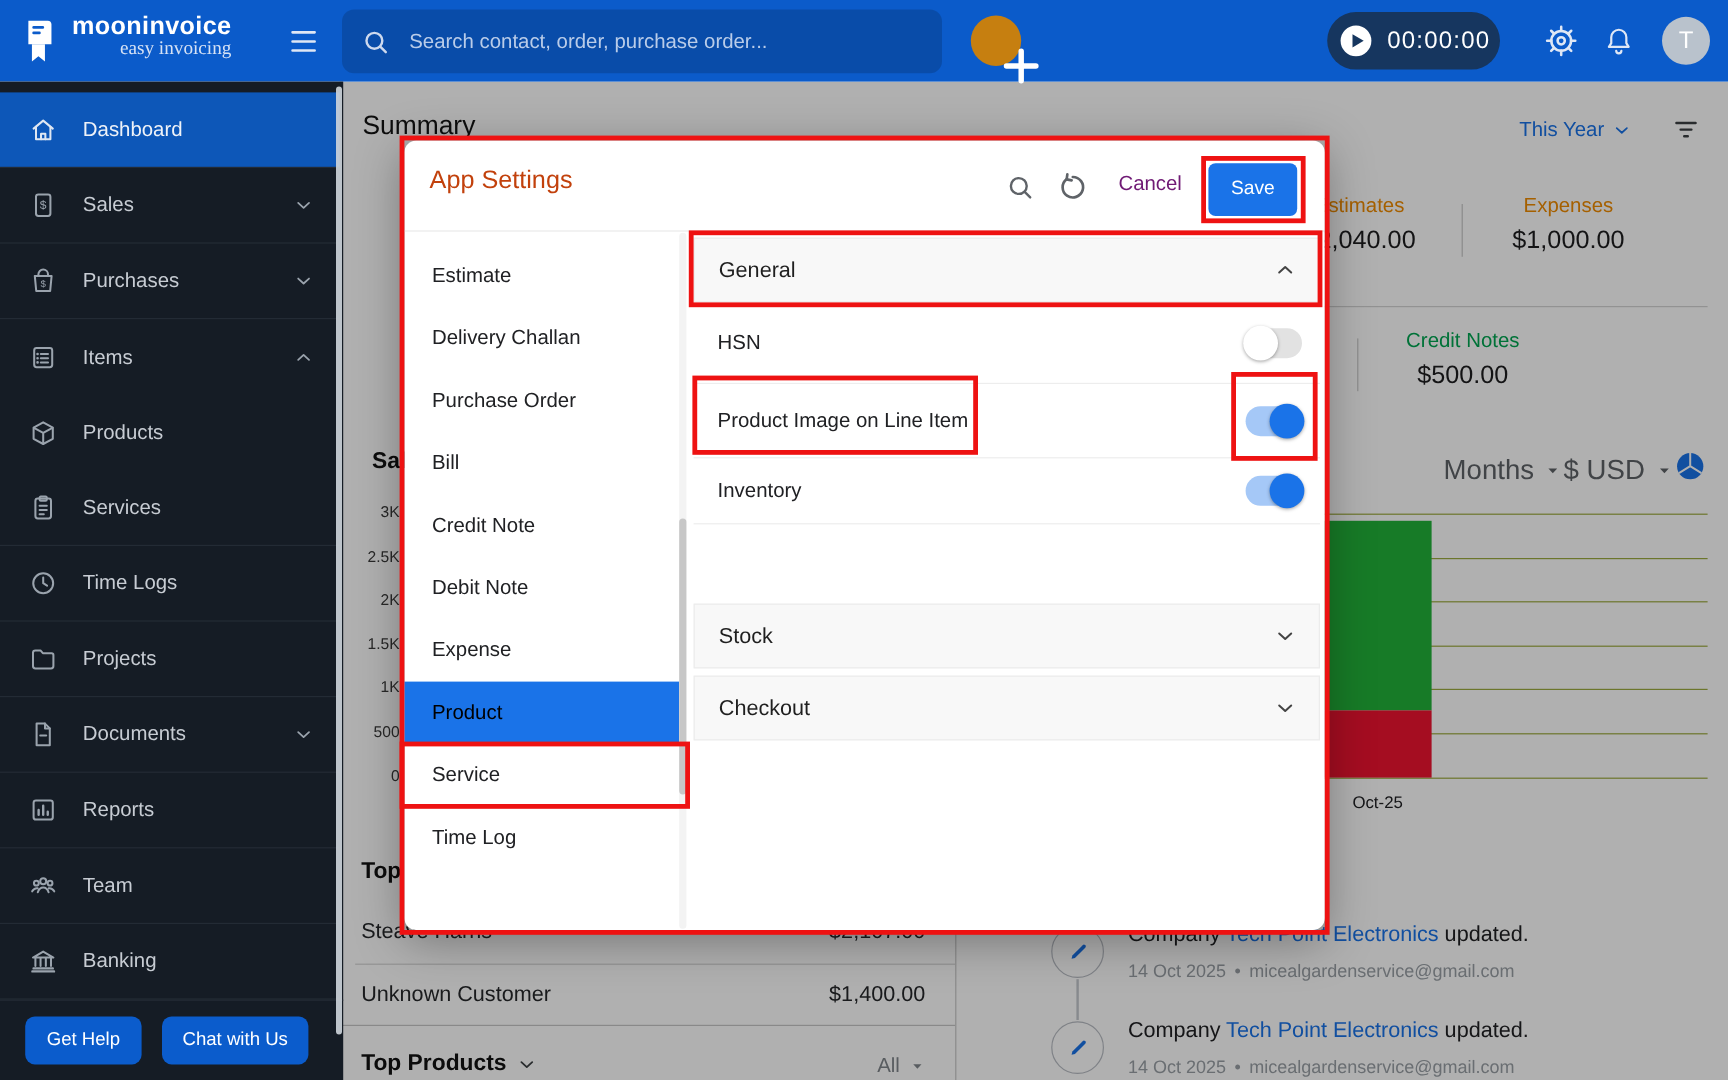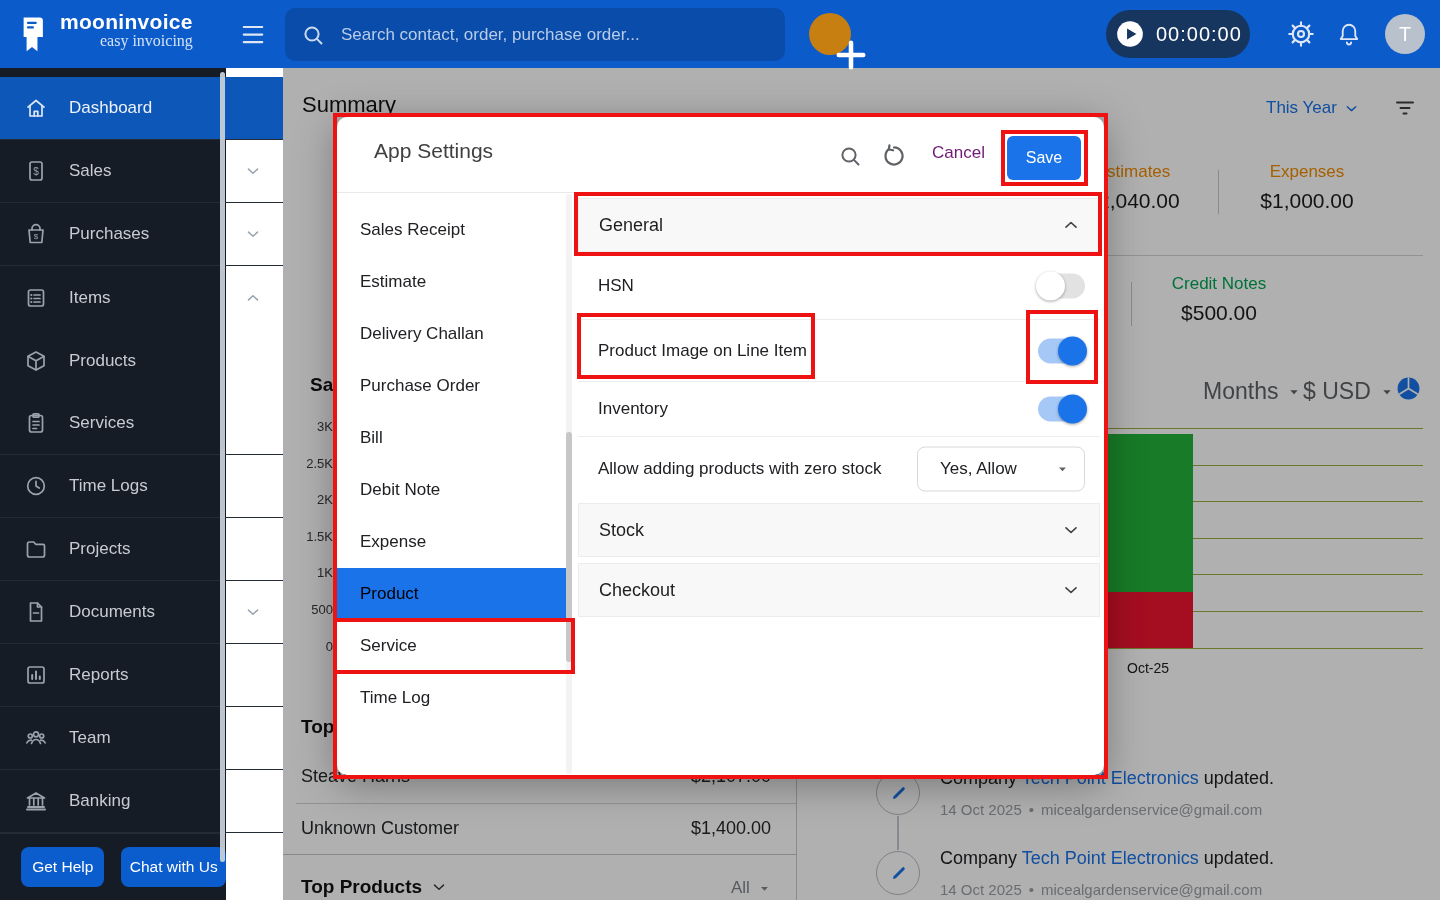--- a/index.html
+++ b/index.html
@@ -20,21 +20,21 @@
   .search input::placeholder{color:#b9cce9;}
   .plus-btn{position:absolute;left:809px;top:13px;width:42px;height:42px;border-radius:50%;background:#c67f10;border:none;cursor:pointer;color:#fff;padding:8px;}
   .timer{position:absolute;left:1106px;top:10px;width:144px;height:48px;border-radius:24px;background:#16365f;display:flex;align-items:center;color:#fff;}
   .timer .ic{position:static;width:28px;height:28px;margin-left:10px;}
   .timer-val{font-size:20px;margin-left:12px;letter-spacing:1px;}
   .gear{left:1286px;top:19px;width:30px;height:30px;cursor:pointer;}
   .bell{left:1336px;top:21px;width:26px;height:26px;cursor:pointer;}
   .avatar{position:absolute;left:1385px;top:14px;width:40px;height:40px;border-radius:50%;background:#b9c2cc;color:#fff;font-size:20px;display:flex;align-items:center;justify-content:center;cursor:pointer;}
 
   
-  .sidebar{position:absolute;left:0;top:68px;width:226px;height:832px;background:#151c25;z-index:6;}
+  .sidebar{position:absolute;left:0;top:68px;width:286px;height:832px;background:#151c25;z-index:6;}
   #side-items{position:absolute;left:0;top:9px;width:283px;}
   .s-item{height:63px;display:flex;align-items:center;padding-left:24px;cursor:pointer;position:relative;}
   .s-item.divided{border-bottom:1px solid #232b35;}
   .s-item.active{background:#0d57b8;}
   .s-ic{width:24px;height:24px;color:#9aa3ad;flex:none;}
   .s-item.active .s-ic{color:#dfe7f2;}
   .s-label{margin-left:21px;font-size:17px;color:#c7ccd3;}
   .s-item.active .s-label{color:#eef2f8;}
   .s-chev{width:18px;height:18px;color:#9aa3ad;margin-left:auto;margin-right:21px;}
   .side-cta{position:absolute;left:0;right:0;top:765px;height:67px;border-top:1px solid #232b35;padding:13px 0 0 21px;display:flex;gap:17px;}
@@ -76,21 +76,21 @@
   .tl-line{width:1.5px;background:#c4c8ce;}
   .act-l1{font-size:18px;color:#202124;}
   .act-l1 .lnk{color:#1a73e8;cursor:pointer;}
   .act-l2{font-size:15px;color:#9aa0a6;}
   .act-l2 .dot{margin:0 7px;}
   .backdrop{position:absolute;left:0;top:0;right:0;bottom:0;background:rgba(0,0,0,0.31);z-index:4;}
 
   
   .modal{position:absolute;left:337px;top:117px;width:767px;height:658px;background:#fff;border-radius:10px;z-index:10;box-shadow:0 8px 40px rgba(0,0,0,.35);}
   .m-head{position:absolute;left:0;top:0;width:100%;height:76px;border-bottom:1px solid #e9e9e9;}
-  .m-title{position:absolute;left:21px;top:22px;font-size:21px;color:#404040;margin-left:16px;}
+  .m-title{position:absolute;left:21px;top:22px;font-size:21px;color:#c2410c;}
   .m-hic{position:absolute;color:#5f6368;cursor:pointer;}
   .m-cancel{position:absolute;left:589px;top:25px;background:none;border:none;font-size:17px;color:#701a75;cursor:pointer;}
   .m-save{position:absolute;left:670px;top:19px;width:74px;height:44px;background:#1a73e8;color:#fff;border:none;border-radius:6px;font-size:16px;cursor:pointer;}
   #modal-nav{position:absolute;left:0;top:87px;width:229px;}
   .m-item{height:52px;display:flex;align-items:center;padding-left:23px;font-size:17px;color:#202124;cursor:pointer;}
   .m-item.selected{background:#1a73e8;color:#000000;}
   .m-scroll{position:absolute;left:229px;top:77px;width:6px;height:580px;background:#f3f3f3;border-radius:3px;}
   .m-thumb{position:absolute;left:0;top:238px;width:6px;height:230px;background:#c7c7c7;border-radius:3px;}
   .acc,.mrow{position:absolute;left:241px;width:522px;display:flex;align-items:center;}
   .acc{height:54px;background:#f8f8f8;border:1px solid #ececec;cursor:pointer;}
@@ -477,25 +477,25 @@
       <span class="ic m-hic" style="left:543px;top:25px;width:28px;height:28px;">
           <svg viewBox="0 0 24 24" fill="none" stroke="currentColor" stroke-width="1.7" stroke-linecap="round" stroke-linejoin="round">
             <path d="M7.6 6.2A7.3 7.3 0 1 0 12 4.7" stroke-width="1.9"></path>
             <polyline points="8.1,2.8 7.6,6.4 11.2,7.1" stroke-width="1.9"></polyline>
           </svg>
         </span>
       <button class="m-cancel">Cancel</button>
       <button class="m-save">Save</button>
     </div>
     <div id="modal-nav">
-        <div class="m-item">Sales Receipt</div>
         <div class="m-item">Estimate</div>
         <div class="m-item">Delivery Challan</div>
         <div class="m-item">Purchase Order</div>
         <div class="m-item">Bill</div>
+        <div class="m-item">Credit Note</div>
         <div class="m-item">Debit Note</div>
         <div class="m-item">Expense</div>
         <div class="m-item selected">Product</div>
         <div class="m-item">Service</div>
         <div class="m-item">Time Log</div>
       </div>
     <div class="m-scroll">
         <div class="m-thumb"></div>
       </div>
 
@@ -517,31 +517,20 @@
       <span class="r-label">Product Image on Line Item</span>
       <div class="toggle" data-state="on">
           <div class="knob"></div>
         </div>
     </div>
     <div class="mrow" style="top:265px;height:55px;">
       <span class="r-label">Inventory</span>
       <div class="toggle" data-state="on">
           <div class="knob"></div>
         </div>
-    </div>
-    <div class="mrow noline" style="top:320px;height:63px;">
-      <span class="r-label">Allow adding products with zero stock</span>
-      <div class="dd">
-        <span>Yes, Allow</span>
-        <span class="ic">
-            <svg viewBox="0 0 24 24">
-              <polygon points="6.5,9.5 17.5,9.5 12,15.5" fill="currentColor"></polygon>
-            </svg>
-          </span>
-      </div>
     </div>
     <div class="acc" style="top:386px;">
       <span class="acc-t">Stock</span>
       <span class="ic">
           <svg viewBox="0 0 24 24" fill="none" stroke="currentColor" stroke-width="1.7" stroke-linecap="round" stroke-linejoin="round">
             <path d="M6 9.5 12 15l6-5.5" stroke-width="2"></path>
           </svg>
         </span>
     </div>
     <div class="acc" style="top:446px;">

